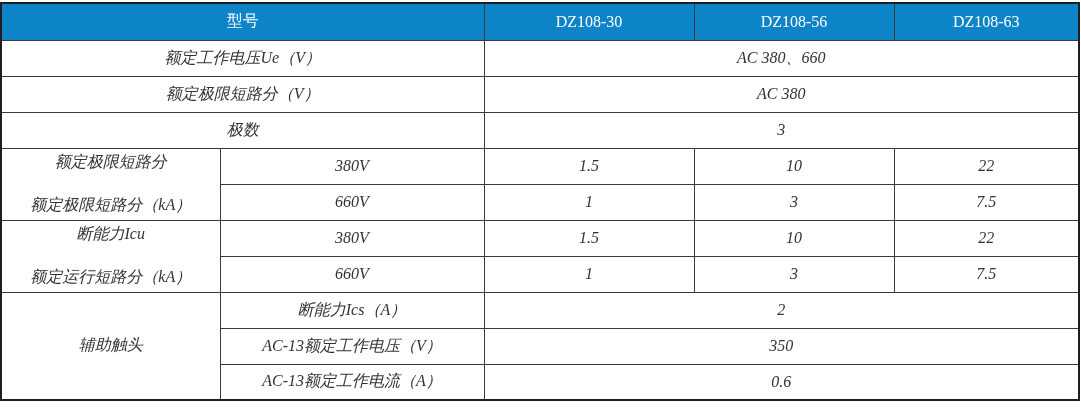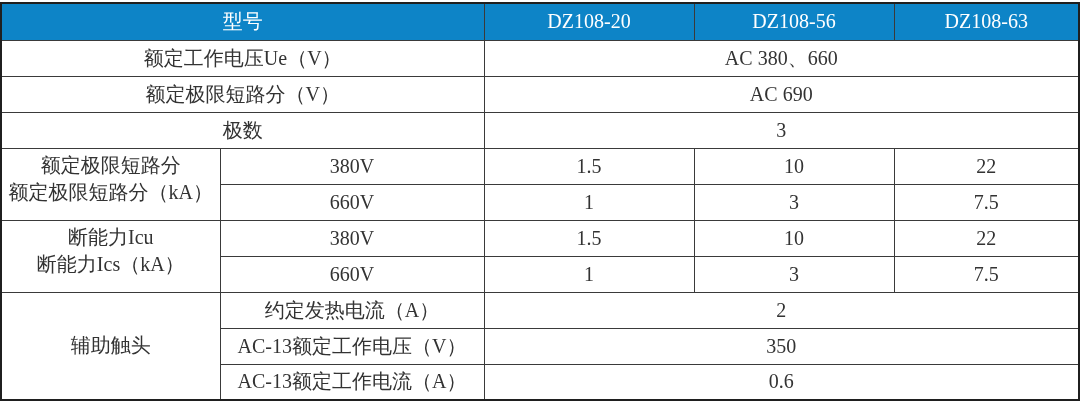--- a/index.html
+++ b/index.html
@@ -23,68 +23,68 @@
   table.spec{
     border-collapse:collapse;
     table-layout:fixed;
     width:1078px;
     border:2px solid var(--outer);
   }
   table.spec th, table.spec td{
     border:1px solid var(--border);
     text-align:center;
     vertical-align:middle;
-    font-size:20px;
+    font-size:16px;
     padding:0;
     overflow:hidden;
     white-space:nowrap;
   }
   table.spec th{
     background:var(--header-bg);
     color:var(--header-text);
     font-weight:normal;
     height:37px;
   }
-  table.spec td{height:36px;}
+  table.spec td{height:36px;font-style:italic;}
   td.group-label .glines{
     display:flex;
     flex-direction:column;
-    justify-content:flex-start;
+    justify-content:space-between;
     height:64px;
   }
 </style>
 </head>
 <body>
 
 <div class="page">
   <table class="spec">
     <colgroup>
       <col style="width:219px">
       <col style="width:264px">
       <col style="width:210px">
       <col style="width:200px">
       <col style="width:185px">
     </colgroup>
 
     <tbody>
         <tr>
       <th colspan="2">型号</th>
-      <th>DZ108-20</th>
+      <th>DZ108-30</th>
       <th>DZ108-56</th>
       <th>DZ108-63</th>
     </tr>
 
     <tr>
       <td colspan="2">额定工作电压Ue（V）</td>
       <td colspan="3">AC 380、660</td>
     </tr>
 
     <tr>
       <td colspan="2">额定极限短路分（V）</td>
-      <td colspan="3">AC 690</td>
+      <td colspan="3">AC 380</td>
     </tr>
 
     <tr>
       <td colspan="2">极数</td>
       <td colspan="3">3</td>
     </tr>
 
     <tr>
       <td rowspan="2" class="group-label">
         <div class="glines">
@@ -101,38 +101,38 @@
       <td>660V</td>
       <td>1</td>
       <td>3</td>
       <td>7.5</td>
     </tr>
 
     <tr>
       <td rowspan="2" class="group-label">
         <div class="glines">
           <div>断能力Icu</div>
-          <div>断能力Ics（kA）</div>
+          <div>额定运行短路分（kA）</div>
         </div>
       </td>
       <td>380V</td>
       <td>1.5</td>
       <td>10</td>
       <td>22</td>
     </tr>
     <tr>
       <td>660V</td>
       <td>1</td>
       <td>3</td>
       <td>7.5</td>
     </tr>
 
     <tr>
       <td rowspan="3">辅助触头</td>
-      <td>约定发热电流（A）</td>
+      <td>断能力Ics（A）</td>
       <td colspan="3">2</td>
     </tr>
     <tr>
       <td>AC-13额定工作电压（V）</td>
       <td colspan="3">350</td>
     </tr>
     <tr>
       <td>AC-13额定工作电流（A）</td>
       <td colspan="3">0.6</td>
     </tr>

